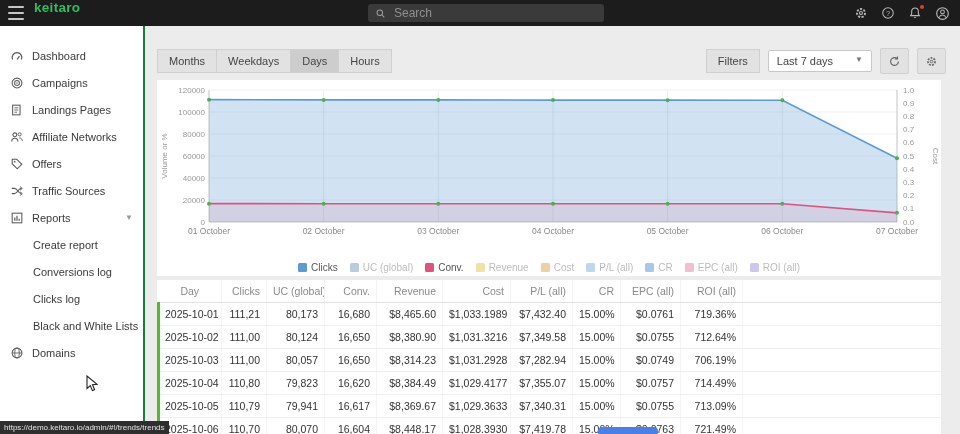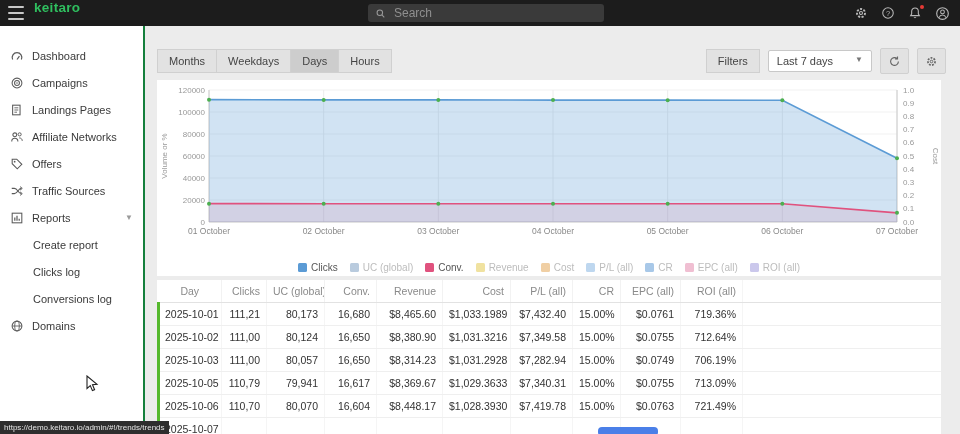--- a/index.html
+++ b/index.html
@@ -188,24 +188,27 @@
               <line x1="10.5" y1="11" x2="10.5" y2="8.8" stroke="currentColor" stroke-width="1.4"></line>
             </svg>
           </span>
           <span>Reports</span>
           <span class="chev">▼</span>
         </div>
         <div class="side-item sub">
           <span>Create report</span>
         </div>
         <div class="side-item sub">
+          <span>Conversions log</span>
+        </div>
+        <div class="side-item sub">
           <span>Clicks log</span>
         </div>
         <div class="side-item sub">
-          <span>Conversions log</span>
+          <span>Black and White Lists</span>
         </div>
         <div class="side-item">
           <span class="icn">
             <svg viewBox="0 0 16 16" width="14" height="14">
               <circle cx="8" cy="8" r="5.6" fill="none" stroke="currentColor" stroke-width="1.2"></circle>
               <ellipse cx="8" cy="8" rx="2.6" ry="5.6" fill="none" stroke="currentColor" stroke-width="1"></ellipse>
               <line x1="2.4" y1="8" x2="13.6" y2="8" stroke="currentColor" stroke-width="1"></line>
             </svg>
           </span>
           <span>Domains</span>
@@ -411,20 +414,33 @@
             <td>16,650</td>
             <td>$8,314.23</td>
             <td>$1,031.2928</td>
             <td class="c-pl">$7,282.94</td>
             <td>15.00%</td>
             <td>$0.0749</td>
             <td class="c-roi">706.19%</td>
             <td class="filler"></td>
           </tr>
           <tr>
+            <td>2025-10-04</td>
+            <td>110,80</td>
+            <td>79,823</td>
+            <td>16,620</td>
+            <td>$8,384.49</td>
+            <td>$1,029.4177</td>
+            <td class="c-pl">$7,355.07</td>
+            <td>15.00%</td>
+            <td>$0.0757</td>
+            <td class="c-roi">714.49%</td>
+            <td class="filler"></td>
+          </tr>
+          <tr>
             <td>2025-10-05</td>
             <td>110,79</td>
             <td>79,941</td>
             <td>16,617</td>
             <td>$8,369.67</td>
             <td>$1,029.3633</td>
             <td class="c-pl">$7,340.31</td>
             <td>15.00%</td>
             <td>$0.0755</td>
             <td class="c-roi">713.09%</td>

